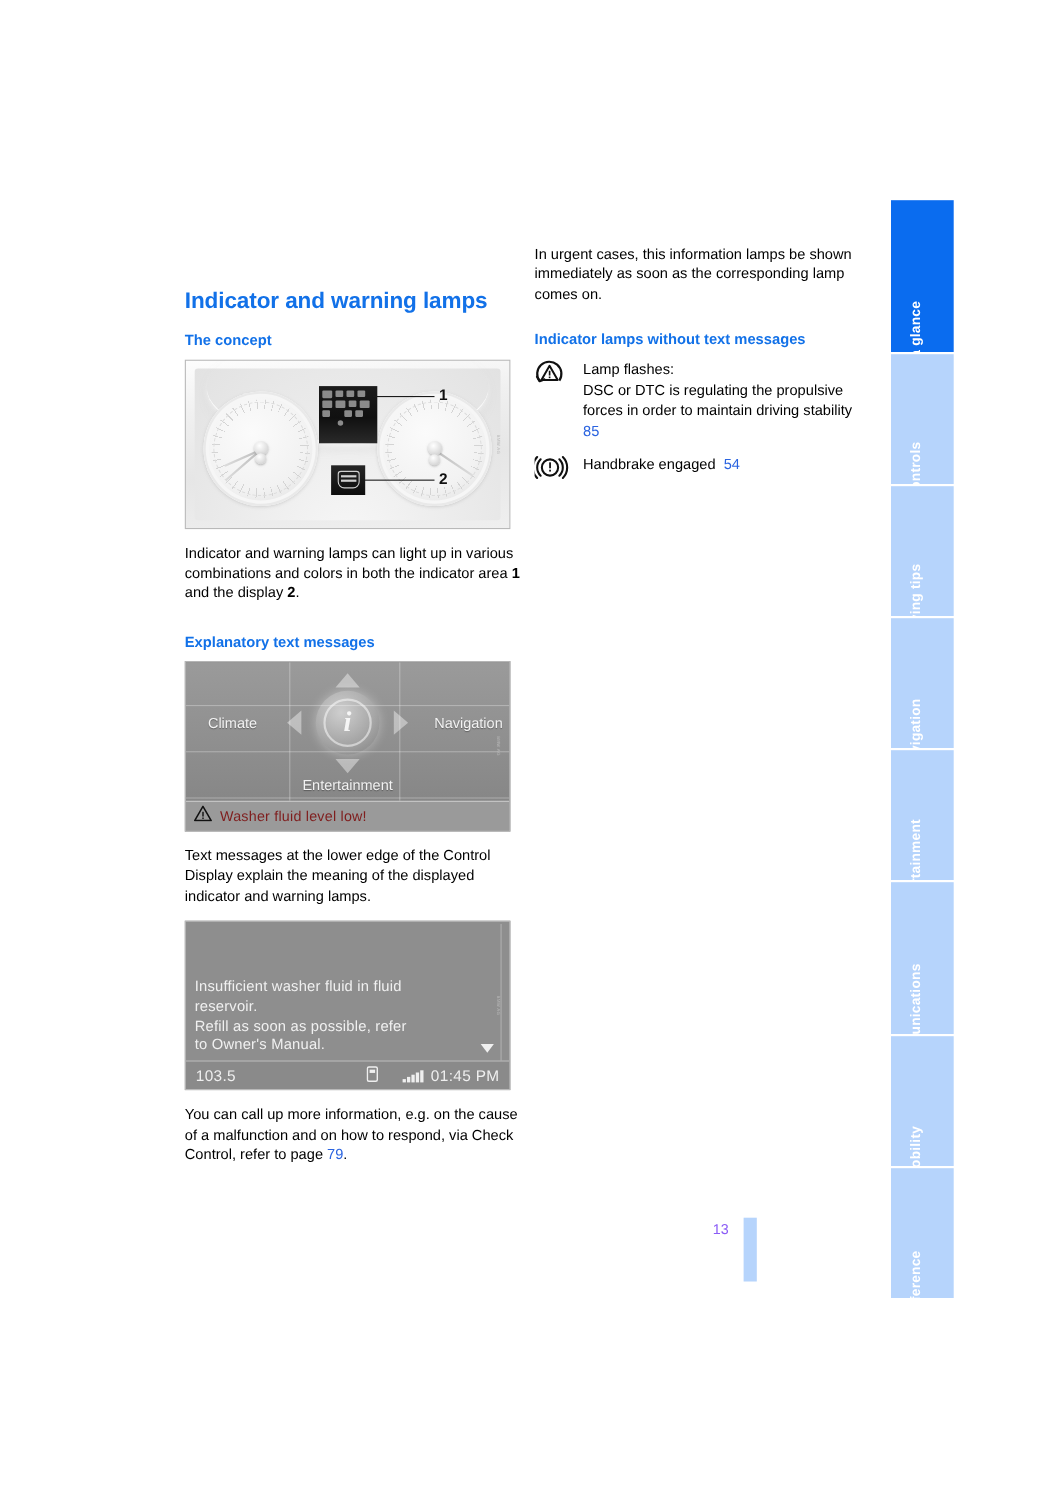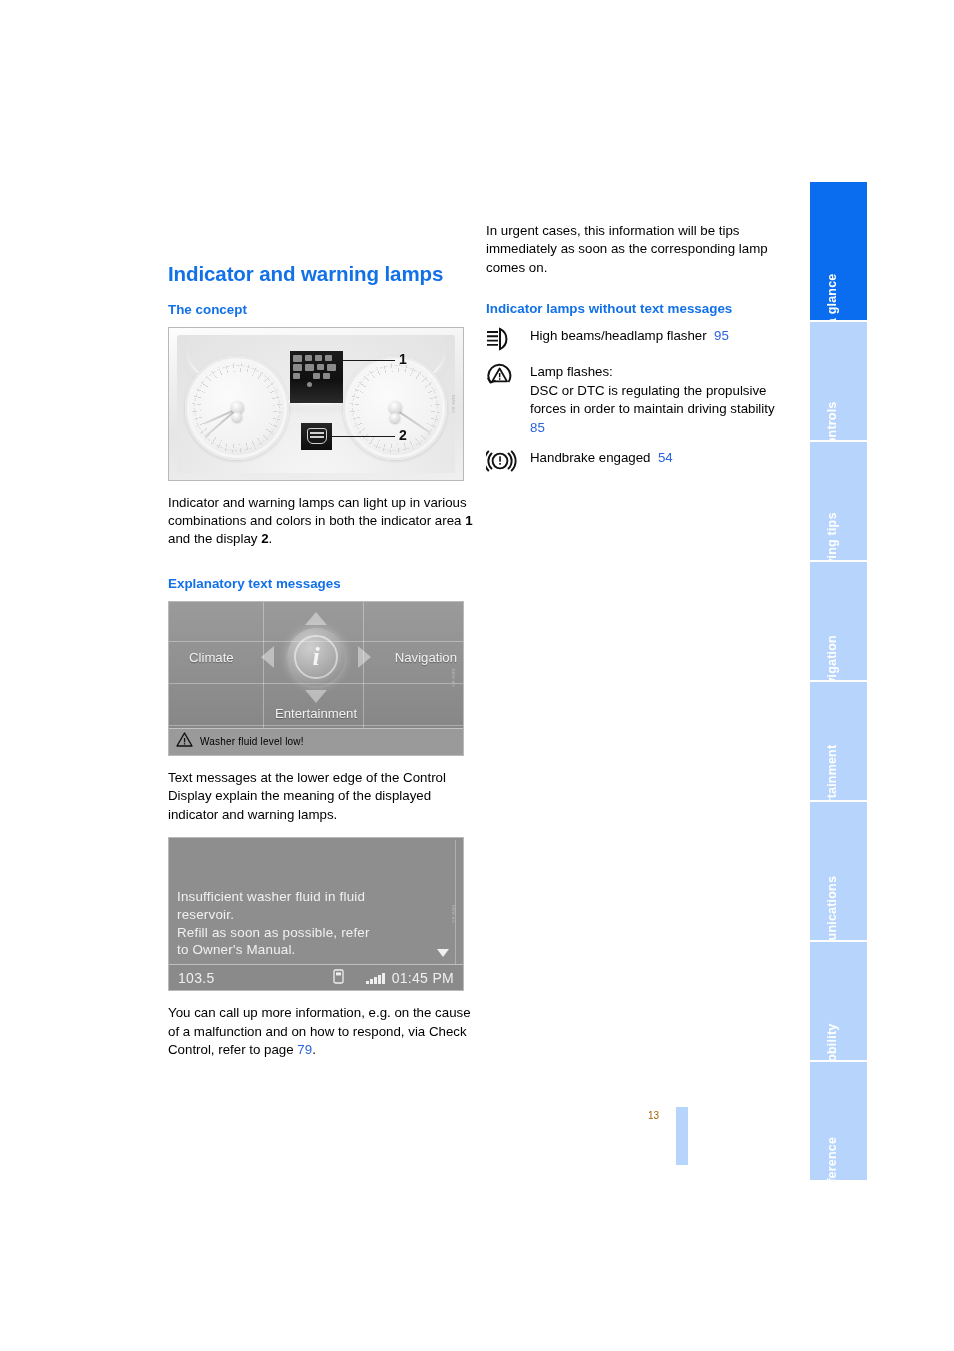--- a/index.html
+++ b/index.html
@@ -303,22 +303,22 @@
     height: 27px;
     background: #9a9a9a;
     display: flex;
     align-items: center;
     gap: 7px;
     padding-left: 7px;
     box-sizing: border-box;
     border-top: 1px solid rgba(255,255,255,.4);
   }
   .idrive-warn-text {
-    font-size: 10px;
-    color: #000000;
+    font-size: 13px;
+    color: #7f1d1d;
     letter-spacing: .2px;
   }
 
   
   .fig-washer {
     width: 294px;
     height: 152px;
     background: #8e8e8e;
   }
   .washer-head {
@@ -433,22 +433,22 @@
     color: #ffffff;
     letter-spacing: .2px;
   }
   .tab.active .tab-label { color: #ffffff; }
 
   
   .pagenum {
     position: absolute;
     left: 648px;
     top: 1110px;
-    font-size: 10px;
-    color: #a16207;
+    font-size: 13px;
+    color: #8b5cf6;
   }
   .page-bar {
     position: absolute;
     left: 676px;
     top: 1107px;
     width: 12px;
     height: 58px;
     background: #b6d4fc;
   }
 </style>
@@ -576,36 +576,25 @@
         <span>01:45 PM</span>
       </div>
       <div class="fig-credit">BMW AG</div>
     </div>
 
     <p class="body"><span>You can call up more information, e.g. on the cause of a malfunction and on how to respond, via Check Control, refer to page </span><span class="pref">79</span><span>.</span></p>
   </div>
 
   <div class="col-right">
 
-    <p class="body" style="margin-bottom:24px;">In urgent cases, this information will be tips immediately as soon as the corresponding lamp comes on.</p>
+    <p class="body" style="margin-bottom:24px;">In urgent cases, this information lamps be shown immediately as soon as the corresponding lamp comes on.</p>
 
     <h2 class="subhead">Indicator lamps without text messages</h2>
 
 
-    <div class="lamp-row">
-      <div class="lamp-icon">
-        <svg width="34" height="24" viewBox="0 0 34 24">
-          <path d="M14 2 a11 11 0 0 1 0 20 Z" fill="none" stroke="#111" stroke-width="2"></path>
-          <path d="M1 5 h11 M1 9.3 h11 M1 13.6 h11 M1 17.9 h11" stroke="#111" stroke-width="1.9" stroke-linecap="butt"></path>
-        </svg>
-      </div>
-      <div class="lamp-text">
-        <span>High beams/headlamp flasher</span>&nbsp; <span class="pref">95</span>
-      </div>
-    </div>
 
 
     <div class="lamp-row">
       <div class="lamp-icon">
         <svg width="34" height="28" viewBox="0 0 34 28">
           <path d="M4.6 19.5 A11 11 0 1 1 22.5 19" fill="none" stroke="#111" stroke-width="2"></path>
           <path d="M4.6 19.5 l-2.4 -4 M4.6 19.5 l4.3 -1.6" stroke="#111" stroke-width="2" stroke-linecap="round"></path>
           <path d="M13.6 5.5 L21 18.4 L6.2 18.4 Z" fill="none" stroke="#111" stroke-width="1.8" stroke-linejoin="round"></path>
           <rect x="12.9" y="10" width="1.5" height="4.4" fill="#111"></rect>
           <rect x="12.9" y="15.3" width="1.5" height="1.5" fill="#111"></rect>

